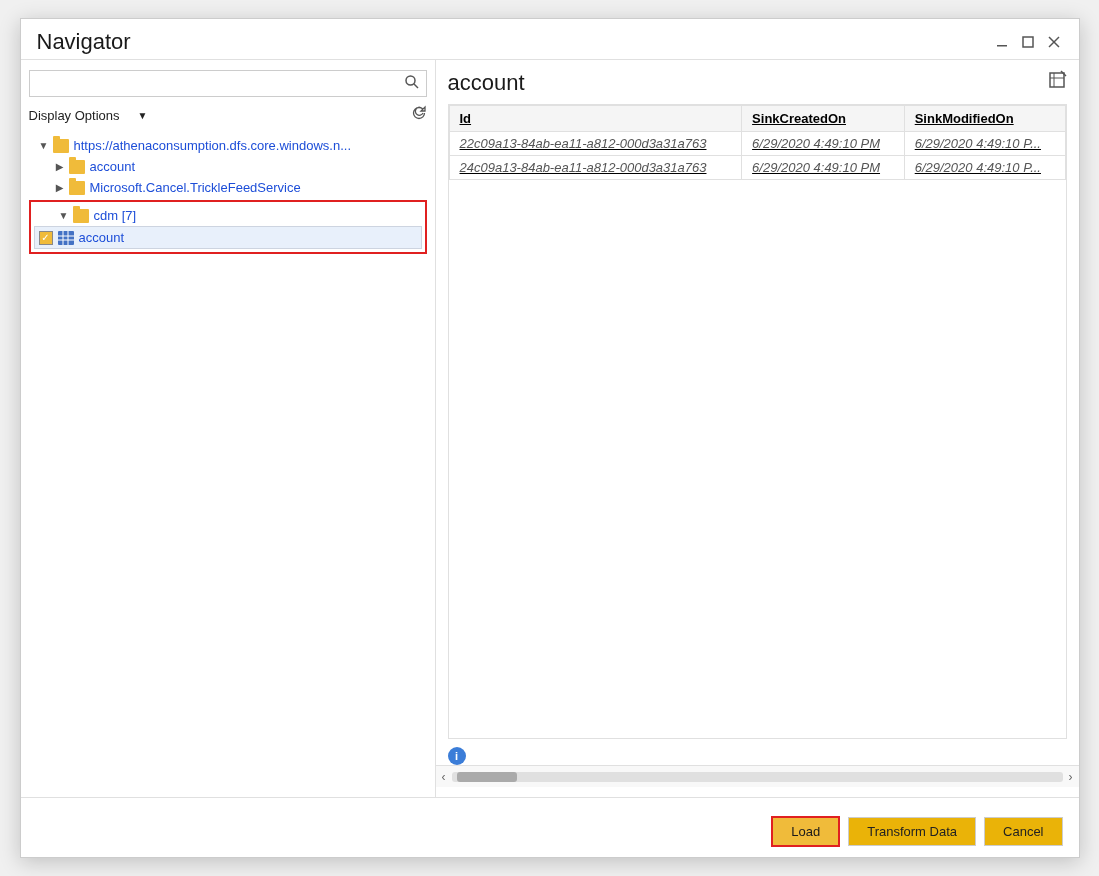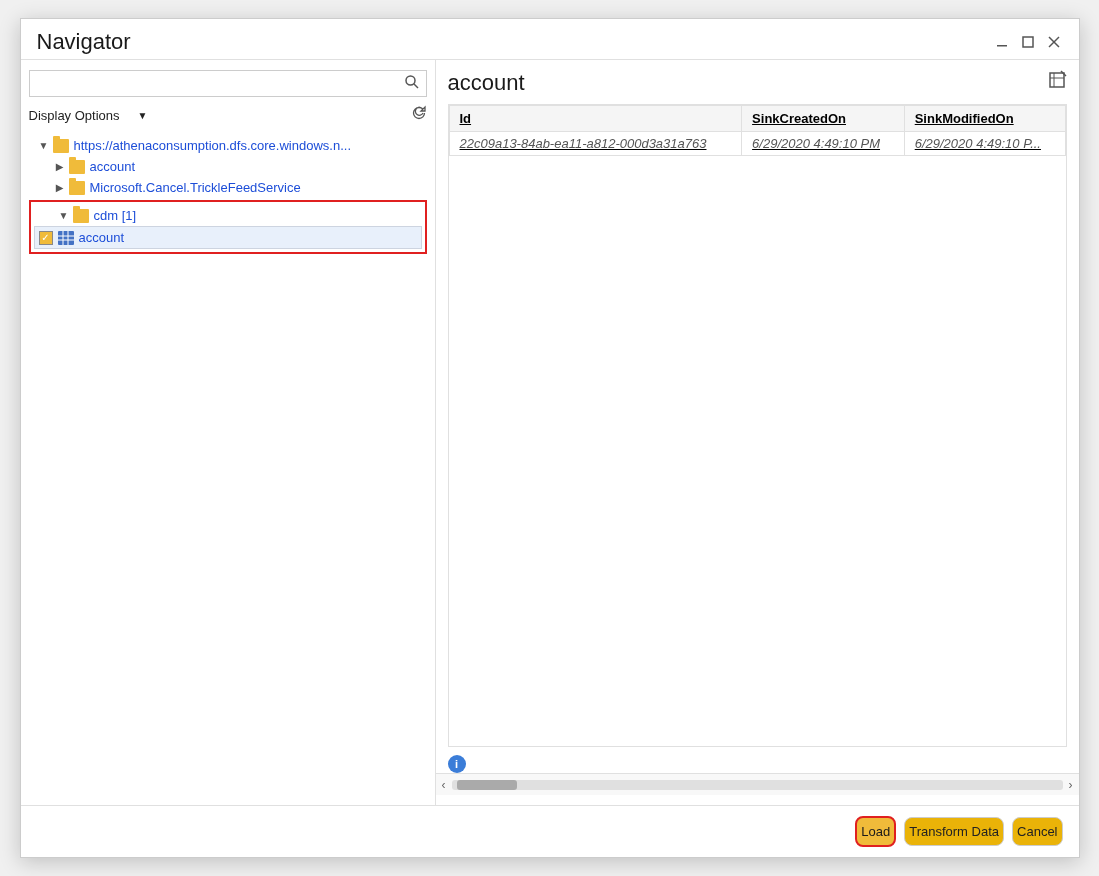--- a/index.html
+++ b/index.html
@@ -314,24 +314,25 @@
     
     .dialog-footer {
       border-top: 1px solid #e0e0e0;
       padding: 10px 16px;
       display: flex;
       justify-content: flex-end;
       align-items: center;
       gap: 8px;
     }
     .btn {
-      padding: 6px 4px;
-      font-size: 13px;
-      cursor: pointer;
-      border-radius: 8px;
+      padding: 6px 18px;
+      font-size: 13px;
+      cursor: pointer;
+      border-radius: 0;
+      margin-top: 8px;
     }
     .btn-load {
       background: #f0bb3a;
       border: 2px solid #e02020;
       color: #1a1a1a;
       font-weight: 500;
     }
     .btn-secondary {
       background: #eab308;
       border: 1px solid #ccc;
@@ -409,21 +410,21 @@
           <span class="tree-expand">▶</span>
           <span class="folder-icon"></span>
           <span class="tree-label">Microsoft.Cancel.TrickleFeedService</span>
         </div>
 
         <div class="cdm-group">
 
           <div class="tree-item tree-indent-2">
             <span class="tree-expand">▼</span>
             <span class="folder-icon"></span>
-            <span class="tree-label">cdm [1]</span>
+            <span class="tree-label">cdm [7]</span>
           </div>
 
           <div class="account-selected-row tree-indent-3">
             <span class="account-checkbox">✓</span>
             <span class="table-icon">
               <svg width="16" height="14" viewBox="0 0 16 14">
                 <rect x="0" y="0" width="16" height="14" fill="#4472c4" rx="1"></rect>
                 <line x1="0" y1="5" x2="16" y2="5" stroke="white" stroke-width="1"></line>
                 <line x1="0" y1="9" x2="16" y2="9" stroke="white" stroke-width="1"></line>
                 <line x1="5" y1="0" x2="5" y2="14" stroke="white" stroke-width="1"></line>
@@ -456,20 +457,25 @@
               <th>SinkCreatedOn</th>
               <th>SinkModifiedOn</th>
             </tr>
           </thead>
           <tbody>
             <tr>
               <td>22c09a13-84ab-ea11-a812-000d3a31a763</td>
               <td>6/29/2020 4:49:10 PM</td>
               <td>6/29/2020 4:49:10 P...</td>
             </tr>
+            <tr>
+              <td>24c09a13-84ab-ea11-a812-000d3a31a763</td>
+              <td>6/29/2020 4:49:10 PM</td>
+              <td>6/29/2020 4:49:10 P...</td>
+            </tr>
           </tbody>
         </table>
       </div>
       <div class="truncate-notice">
         <span class="info-icon">i</span>
       </div>
 
       <div class="h-scroll-area">
         <button class="scroll-arrow">‹</button>
         <div class="scroll-track">

